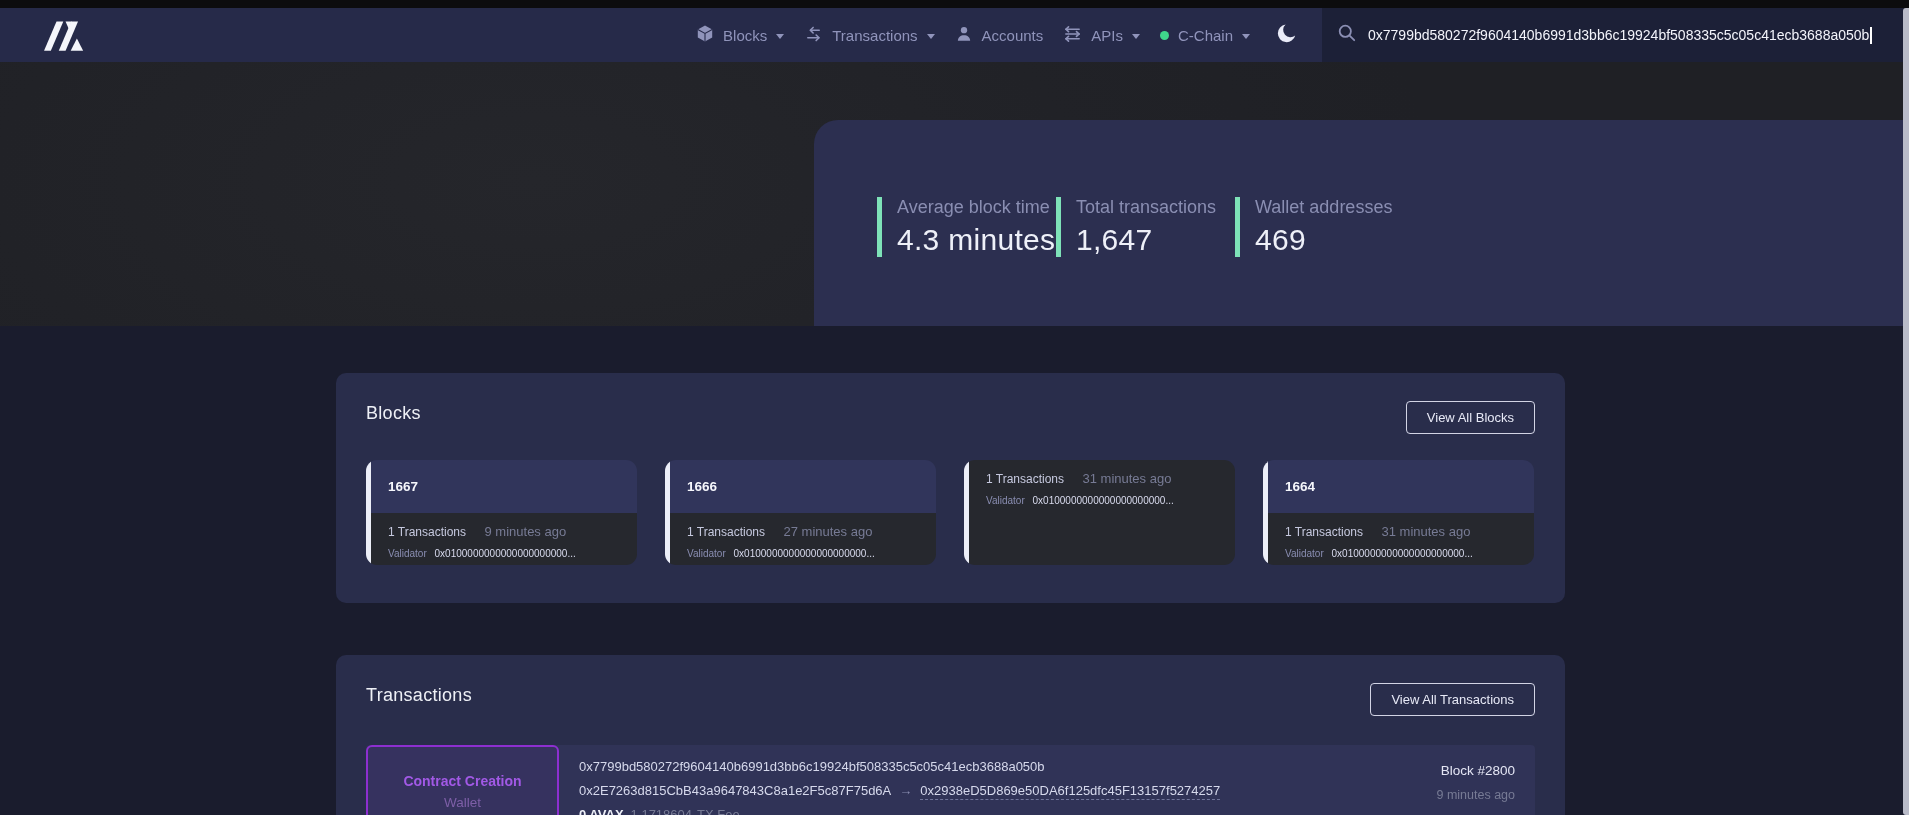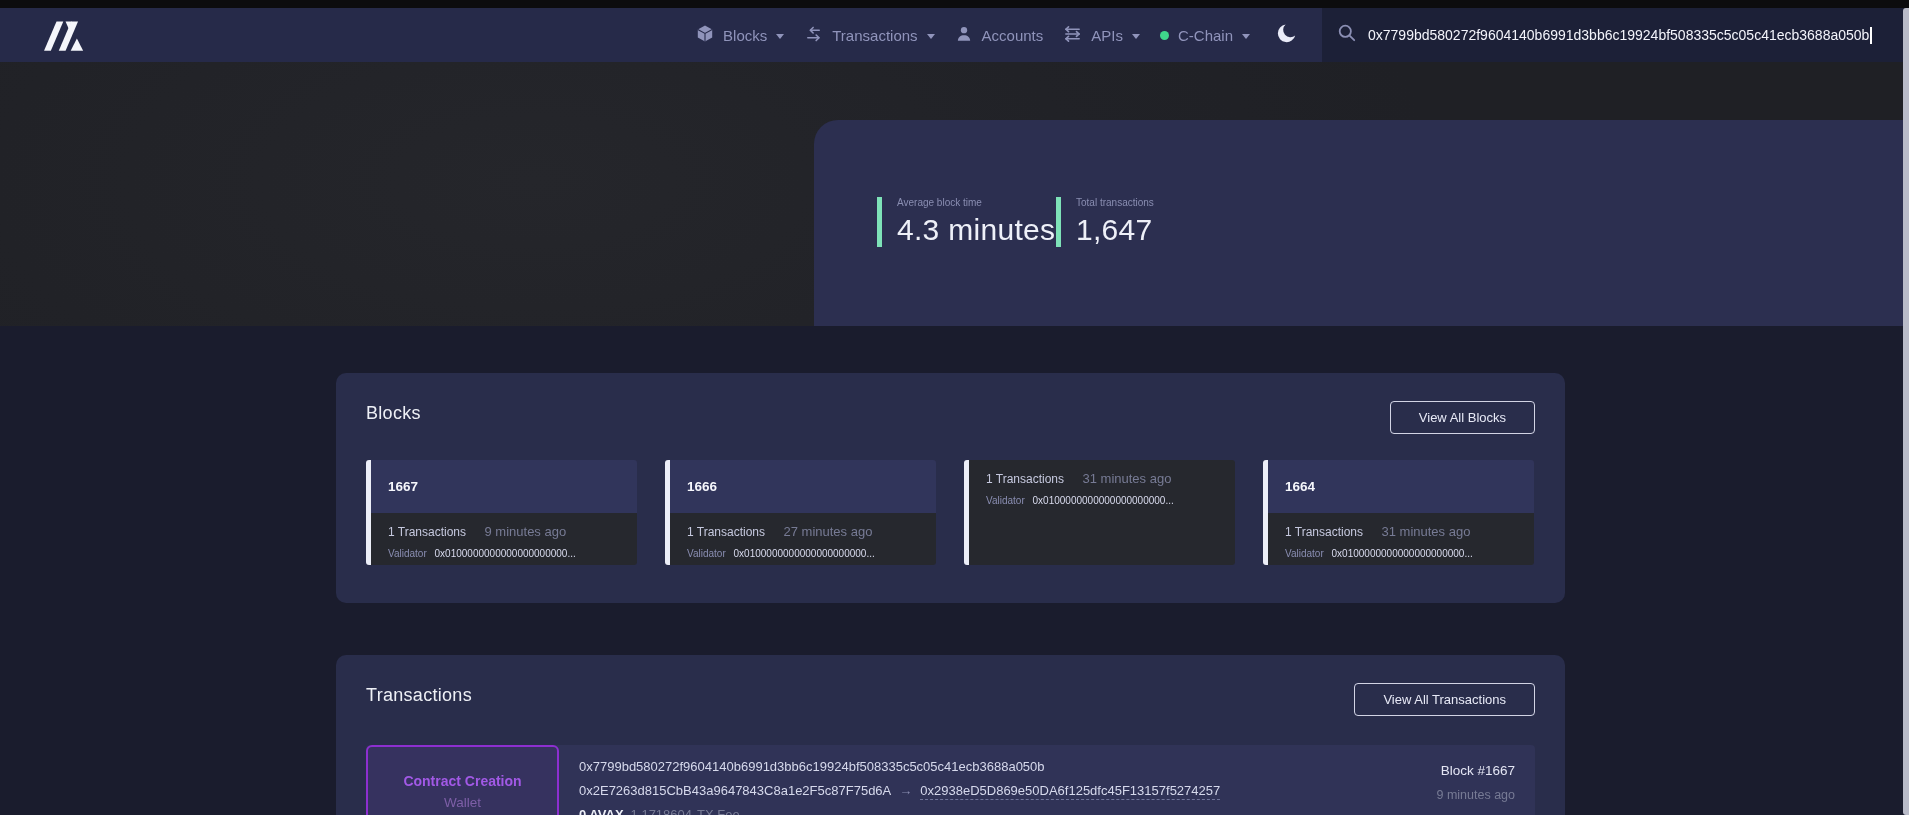--- a/index.html
+++ b/index.html
@@ -33,38 +33,38 @@
   .hero {
     position:absolute; top:62px; left:0; width:100%; height:264px;
     background:radial-gradient(ellipse 900px 420px at 28% 45%, #25262b 0%, #212227 60%, #1f2025 100%);
   }
   .stats-panel {
     position:absolute; left:814px; right:0; top:58px; bottom:0;
     background:#2c2f50; border-radius:24px 0 0 0;
   }
   .stats-row { display:flex; margin:77px 0 0 63px; }
   .stat { width:179px; border-left:5px solid #7ee2b8; padding-left:15px; }
-  .stat-label { font-size:10px; color:#8a8eb2; margin-bottom:5px; }
+  .stat-label { font-size:18px; color:#8a8eb2; margin-bottom:5px; }
   .stat-value { font-size:30px; font-weight:300; color:#eef0f8; letter-spacing:0.3px; }
   
   .panel {
     position:absolute; left:336px; width:1229px;
     background:#292d4b; border-radius:10px; padding:28px 30px;
   }
   #blocks-panel { top:373px; height:230px; }
   #tx-panel { top:655px; height:300px; }
   .panel-header { display:flex; justify-content:space-between; align-items:flex-start; }
   .panel-title { font-size:18px; font-weight:400; color:#eef0f6; letter-spacing:0.3px; padding-top:2px; }
   .view-all-btn {
     background:transparent; border:1px solid rgba(228,231,246,0.9); border-radius:4px;
-    color:#e7e9f6; font-size:13px; padding:8px 28px; font-family:inherit; cursor:pointer; white-space:nowrap;
+    color:#e7e9f6; font-size:13px; padding:8px 20px; font-family:inherit; cursor:pointer; white-space:nowrap;
   }
   
   .cards-row { display:flex; gap:28px; margin-top:26px; }
-  .block-card { width:271px; height:105px; display:flex; border-radius:3px; overflow:hidden; cursor:pointer; }
+  .block-card { width:271px; height:105px; display:flex; border-radius:11px; overflow:hidden; cursor:pointer; }
   .card-accent { width:5px; background:#eceef8; flex:0 0 auto; }
   .card-main { flex:1; display:flex; flex-direction:column; min-width:0; }
   .card-head { height:53px; background:#31355b; display:flex; align-items:center; padding-left:17px; }
   .block-number { font-size:13.5px; font-weight:700; color:#f6f7fc; }
   .card-body { flex:1; background:#26282e; padding:9px 10px 0 17px; white-space:nowrap; overflow:hidden; }
   .tx-count { font-size:12px; color:#c6c9df; }
   .block-age { font-size:13px; color:#777b95; margin-left:14px; }
   .validator-line { margin-top:8px; font-size:10px; }
   .v-label { color:#8a8eb2; }
   .v-value { color:#d9dbee; margin-left:5px; }
@@ -189,20 +189,24 @@
   <div class="stats-panel">
     <div class="stats-row">
       <div class="stat">
         <div class="stat-label">Average block time</div>
         <div class="stat-value">4.3 minutes</div>
       </div>
       <div class="stat">
         <div class="stat-label">Total transactions</div>
         <div class="stat-value">1,647</div>
       </div>
+      <div class="stat">
+        <div class="stat-label">Wallet addresses</div>
+        <div class="stat-value">469</div>
+      </div>
     </div>
   </div>
 </div>
 
 <div class="panel" id="blocks-panel">
   <div class="panel-header">
     <div class="panel-title">Blocks</div>
     <button class="view-all-btn">View All Blocks</button>
   </div>
   <div class="cards-row">
@@ -299,19 +303,19 @@
         <span>0x7799bd580272f9604140b6991d3bb6c19924bf508335c5c05c41ecb3688a050b</span>
       </div>
       <div class="tx-line">
         <span>0x2E7263d815CbB43a9647843C8a1e2F5c87F75d6A</span><span class="tx-arrow">→</span><span class="addr-dashed">0x2938eD5D869e50DA6f125dfc45F13157f5274257</span>
       </div>
       <div class="tx-line">
         <span class="tx-amount">0 AVAX</span><span class="tx-fee-value">1.1718604</span><span class="tx-fee-label">TX Fee</span>
       </div>
     </div>
     <div class="tx-right">
-      <div class="tx-block">Block #1667</div>
+      <div class="tx-block">Block #2800</div>
       <div class="tx-age">9 minutes ago</div>
     </div>
   </div>
 </div>
 
 <div class="scrollbar"></div>
 
 </body></html>

